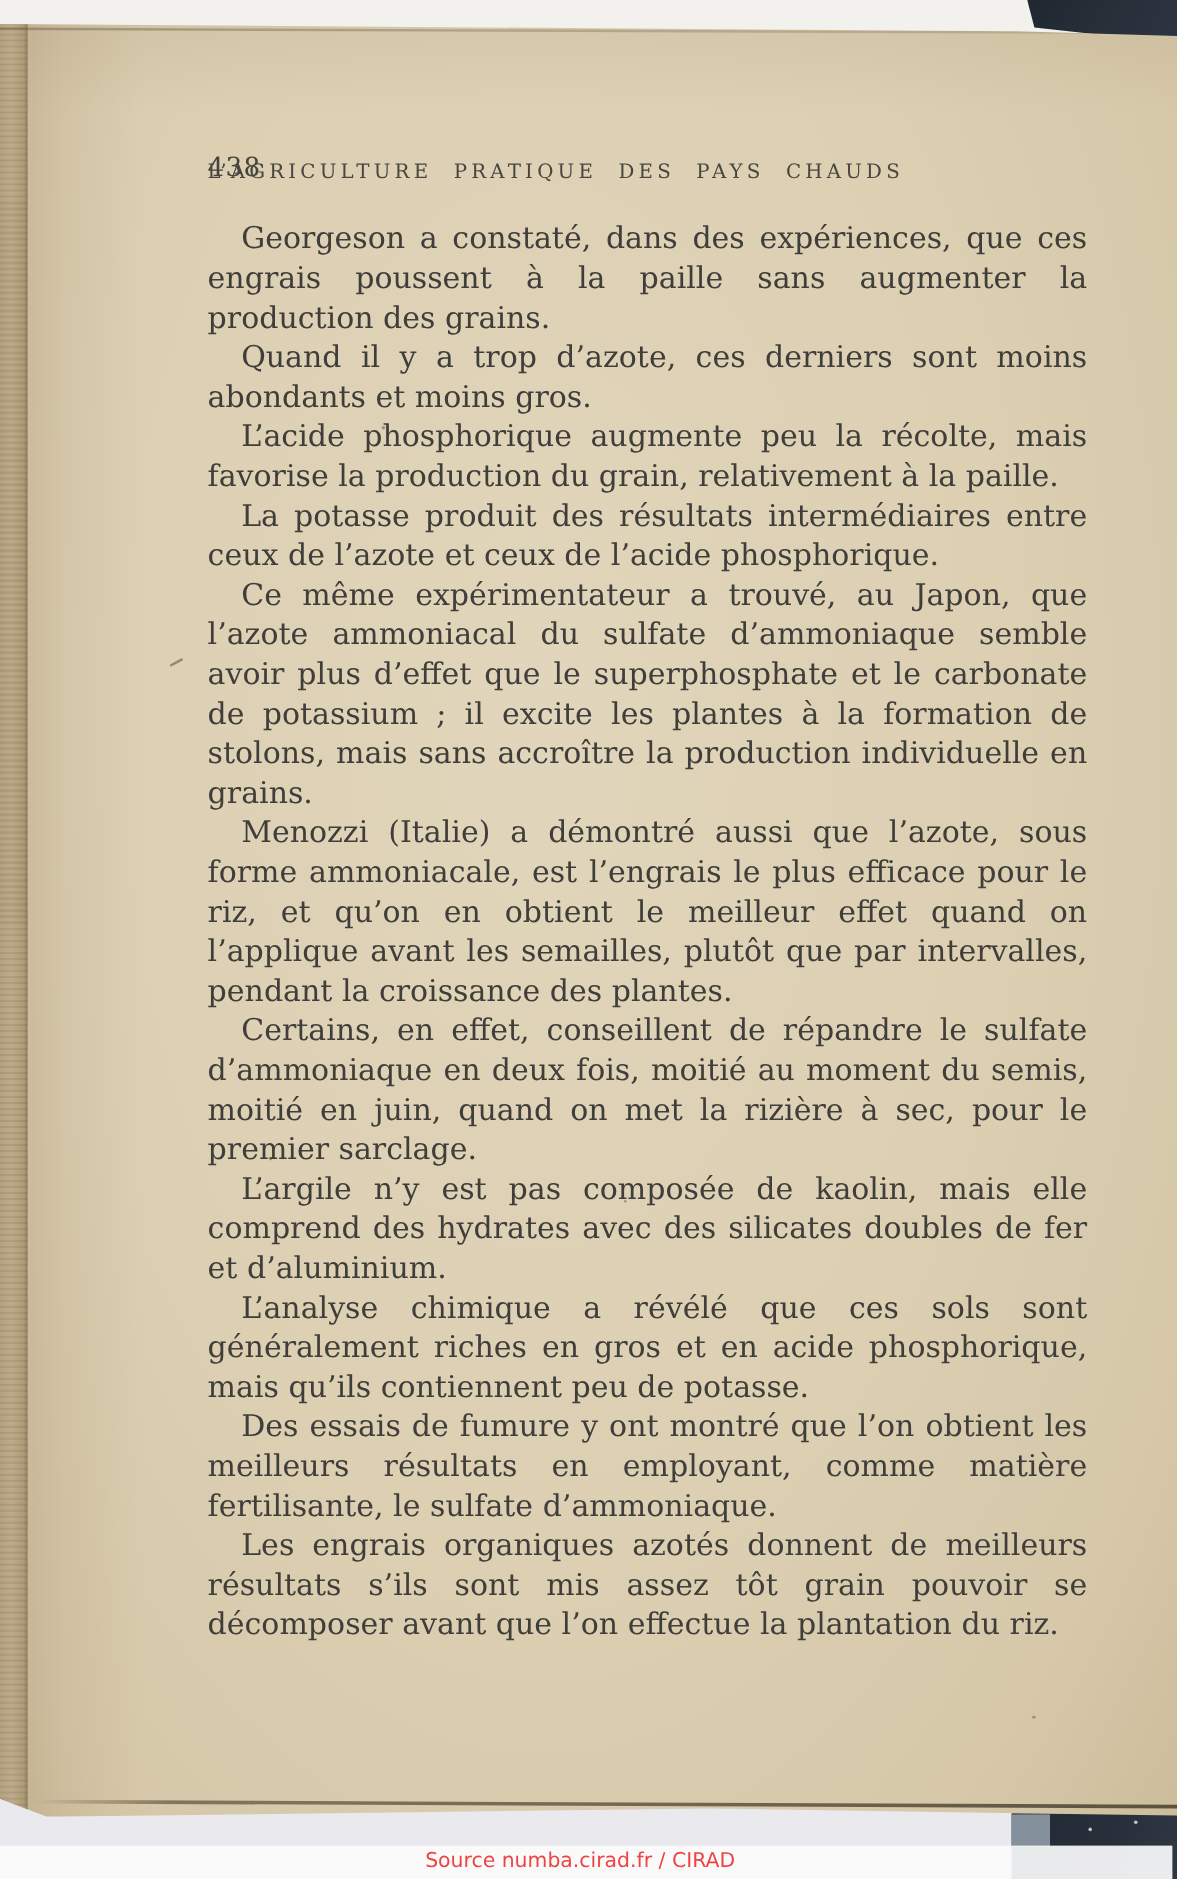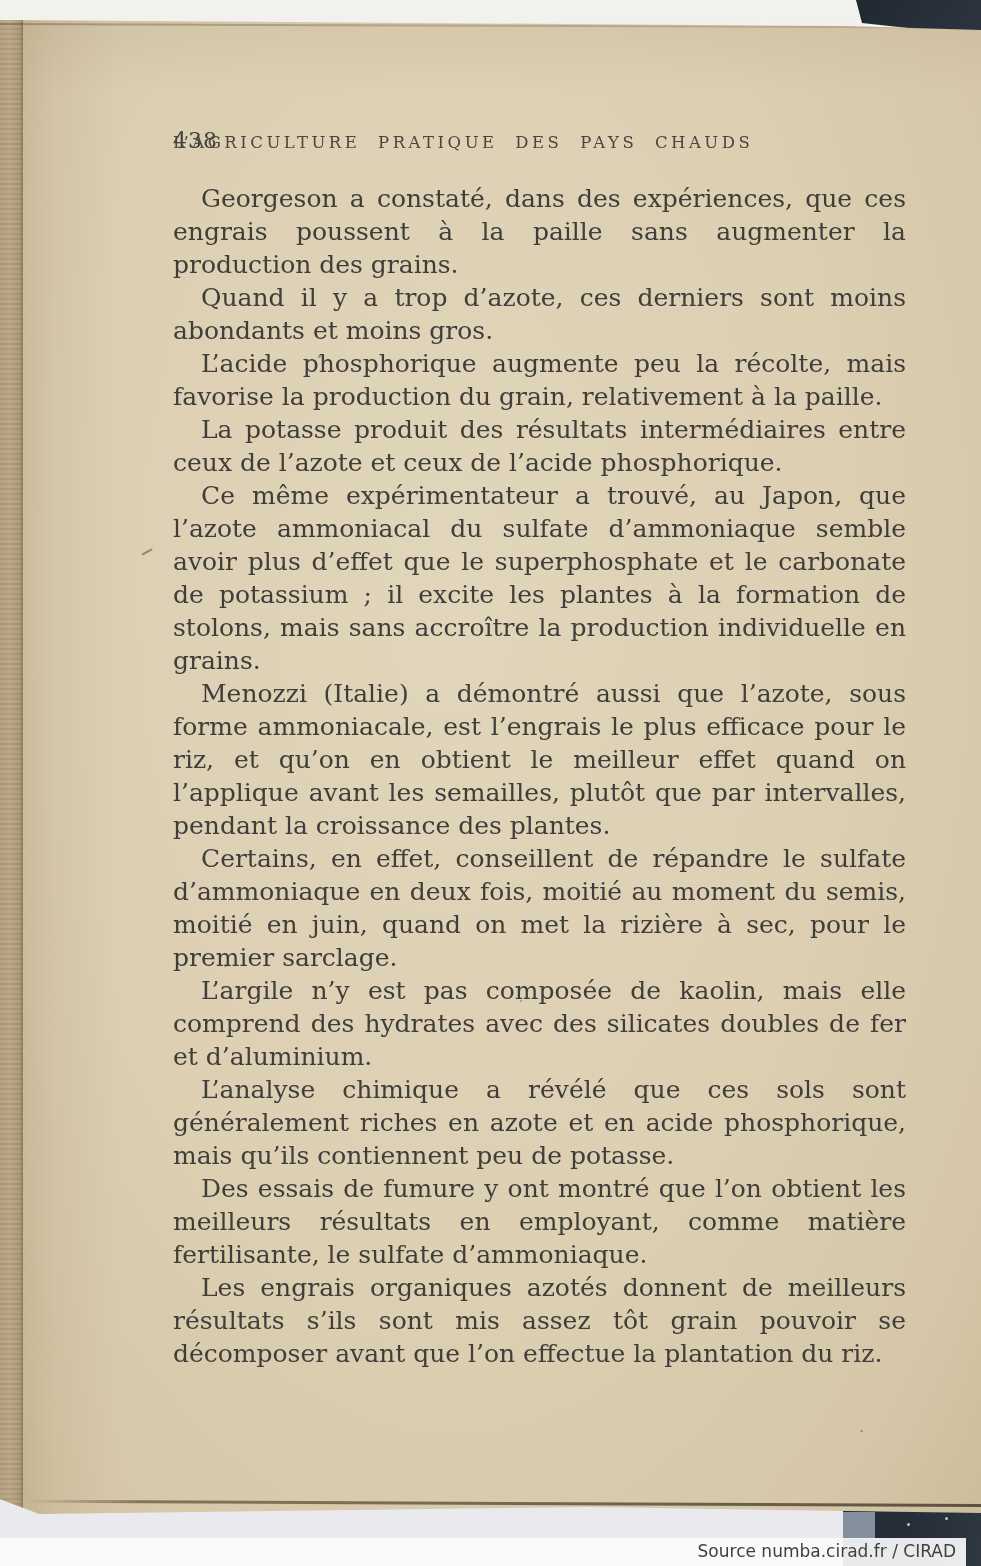--- a/index.html
+++ b/index.html
@@ -70,25 +70,25 @@
     font-size:16.5px;letter-spacing:3.5px;word-spacing:9px;color:#48463f;
   }
   .body-text{
     position:absolute;left:173px;top:182px;width:733px;
     font-size:25px;line-height:33px;color:#3f3e3a;
     text-align:justify;
   }
   .body-text p{margin:0;text-indent:28px;}
   
   .watermark-bar{
-    position:absolute;left:0;right:15px;bottom:0;height:28px;
+    position:absolute;left:0;right:4px;bottom:0;height:28px;
     background:rgba(251,251,252,0.92);
     font-family:"DejaVu Sans", sans-serif;
-    font-size:17px;color:#404040;
-    text-align:right;line-height:27px;
+    font-size:17px;color:#ef4444;
+    text-align:center;line-height:27px;
     padding-right:10px;box-sizing:border-box;
   }
 </style>
 </head>
 <body>
 
 <div class="scan">
 
   <div class="dark-top-right"></div>
 
@@ -115,21 +115,21 @@
 
     <div class="body-text">
       <p>Georgeson a constaté, dans des expériences, que ces engrais poussent à la paille sans augmenter la production des grains.</p>
       <p>Quand il y a trop d’azote, ces derniers sont moins abondants et moins gros.</p>
       <p>L’acide phosphorique augmente peu la récolte, mais favorise la production du grain, relativement à la paille.</p>
       <p>La potasse produit des résultats intermédiaires entre ceux de l’azote et ceux de l’acide phosphorique.</p>
       <p>Ce même expérimentateur a trouvé, au Japon, que l’azote ammoniacal du sulfate d’ammoniaque semble avoir plus d’effet que le superphosphate et le carbonate de potassium ; il excite les plantes à la formation de stolons, mais sans accroître la production individuelle en grains.</p>
       <p>Menozzi (Italie) a démontré aussi que l’azote, sous forme ammoniacale, est l’engrais le plus efficace pour le riz, et qu’on en obtient le meilleur effet quand on l’applique avant les semailles, plutôt que par intervalles, pendant la croissance des plantes.</p>
       <p>Certains, en effet, conseillent de répandre le sulfate d’ammoniaque en deux fois, moitié au moment du semis, moitié en juin, quand on met la rizière à sec, pour le premier sarclage.</p>
       <p>L’argile n’y est pas composée de kaolin, mais elle comprend des hydrates avec des silicates doubles de fer et d’aluminium.</p>
-      <p>L’analyse chimique a révélé que ces sols sont généralement riches en azote et en acide phosphorique, mais qu’ils contiennent peu de potasse.</p>
+      <p>L’analyse chimique a révélé que ces sols sont généralement riches en gros et en acide phosphorique, mais qu’ils contiennent peu de potasse.</p>
       <p>Des essais de fumure y ont montré que l’on obtient les meilleurs résultats en employant, comme matière fertilisante, le sulfate d’ammoniaque.</p>
       <p>Les engrais organiques azotés donnent de meilleurs résultats s’ils sont mis assez tôt grain pouvoir se décomposer avant que l’on effectue la plantation du riz.</p>
     </div>
   </div>
 
   <div class="page-bottom-shadow"></div>
 
   <div class="watermark-bar">
     <span>Source numba.cirad.fr / CIRAD</span>
   </div>

